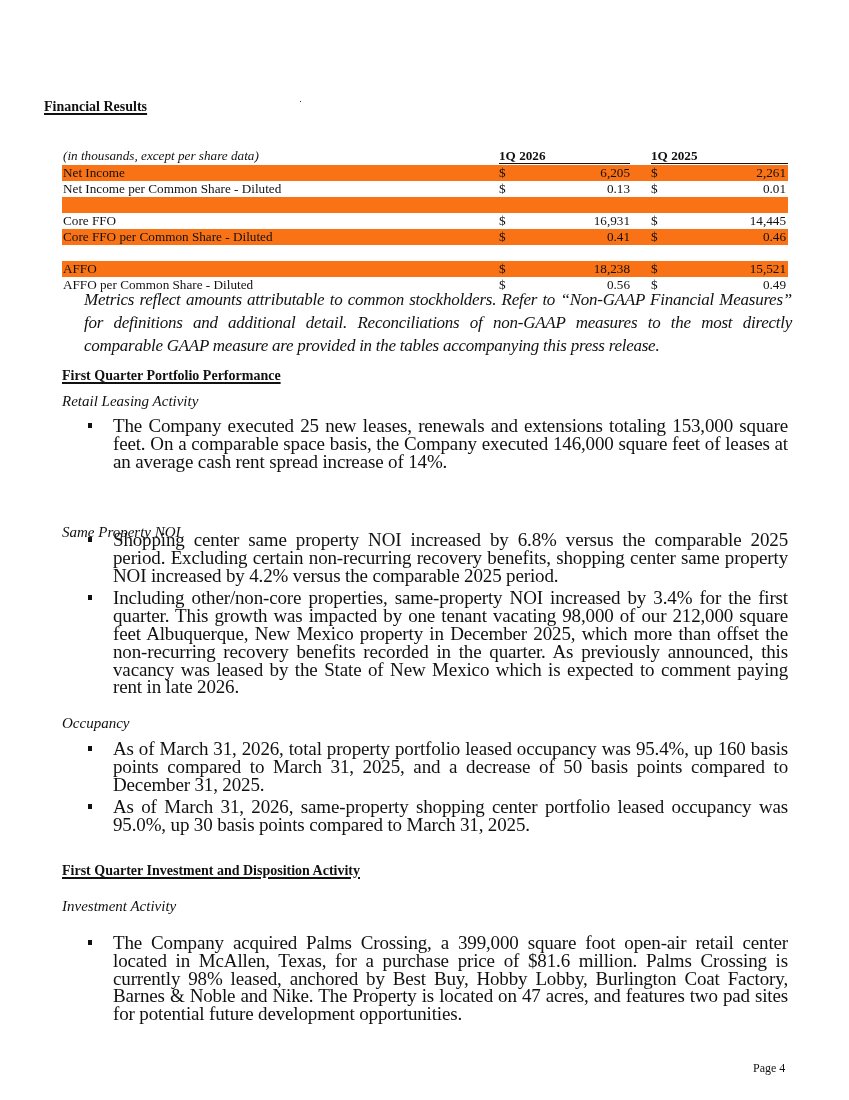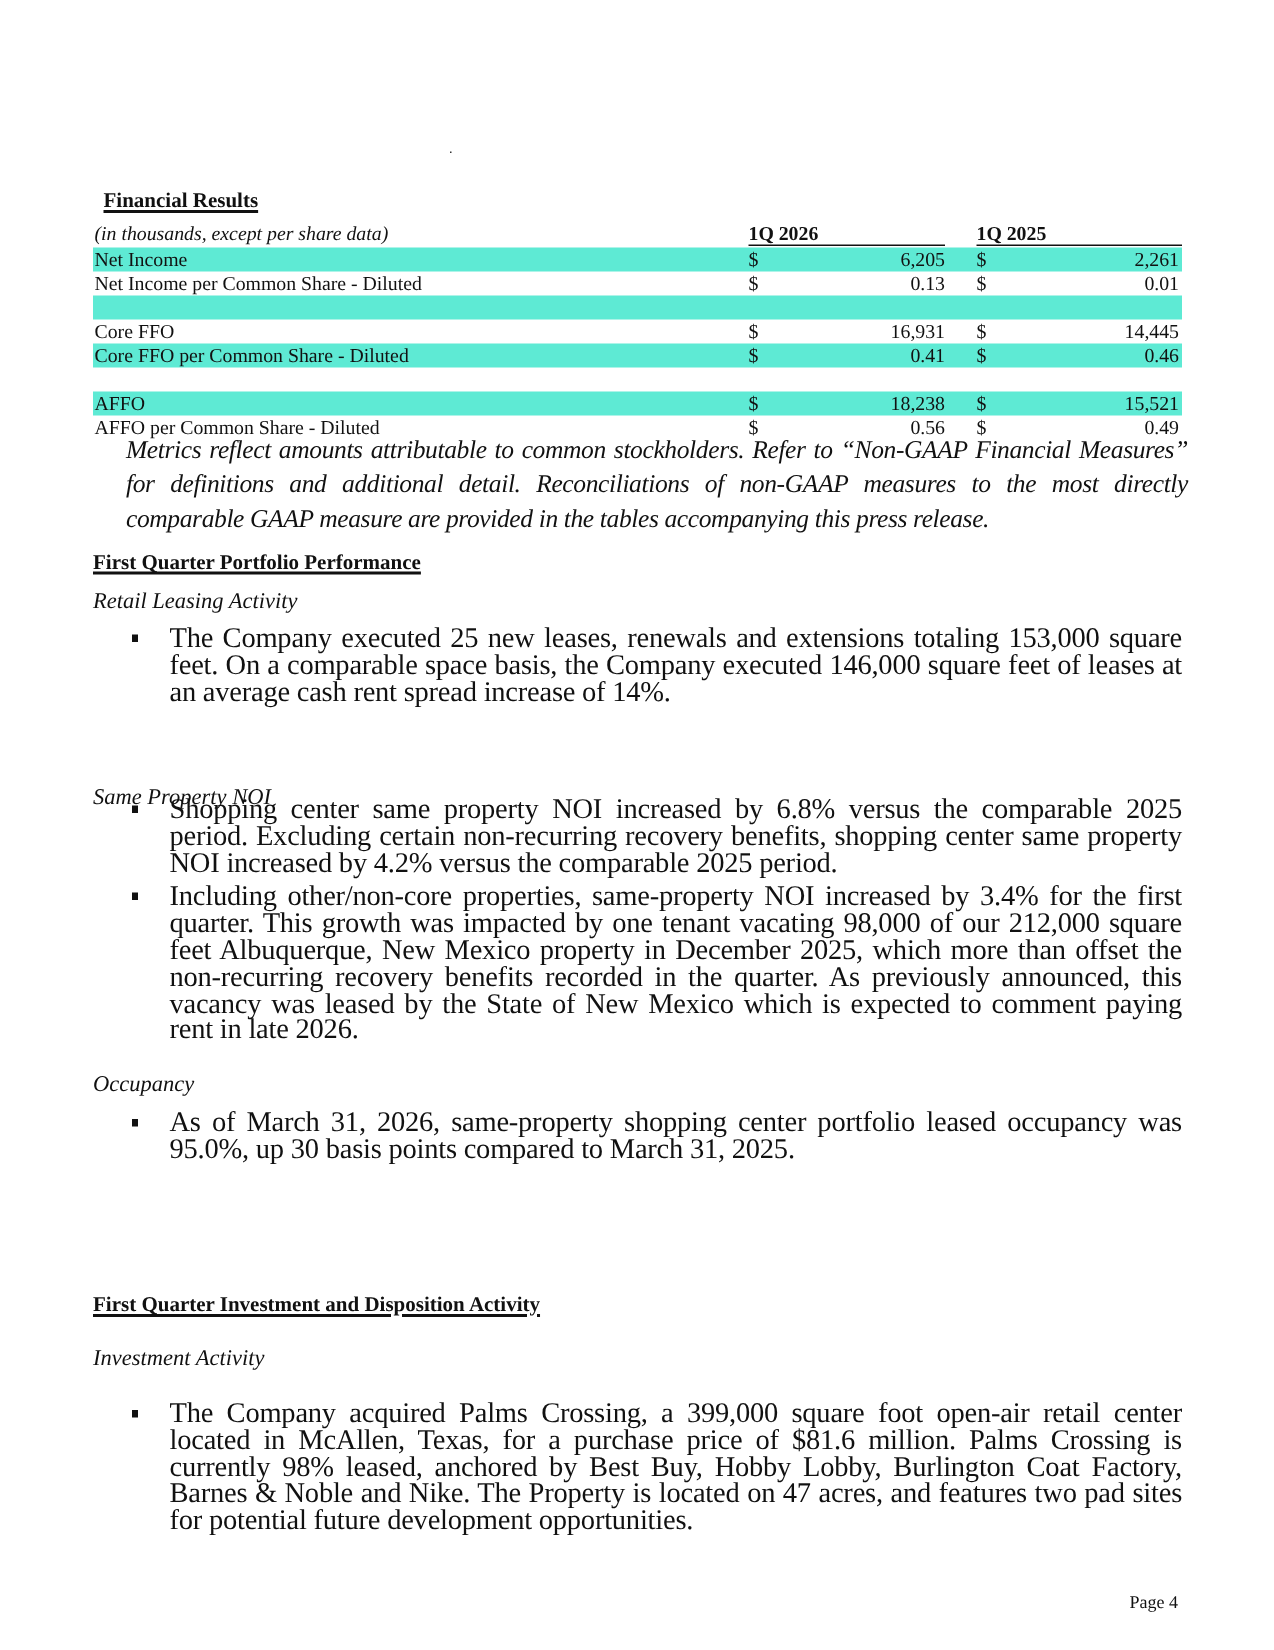--- a/index.html
+++ b/index.html
@@ -10,21 +10,21 @@
   .abs { position: absolute; }
   .heading {
     font-weight: bold; font-size: 14px; text-decoration: underline;
     text-decoration-thickness: 1.5px; text-underline-offset: 2px;
   }
   .subhead { font-style: italic; font-size: 15px; }
   .dot { width: 1px; height: 1px; background: #333; }
   
   .fin-table { left: 62px; top: 148px; width: 726px; font-size: 13.2px; }
   .trow { position: relative; height: 16px; line-height: 16px; }
-  .trow.shade { background: #5eead4; padding-left: 32px; }
+  .trow.shade { background: #f97316; padding-left: 32px; }
   .trow .lbl { position: absolute; left: 1px; top: 0; white-space: nowrap; }
   .trow .cur1 { position: absolute; left: 437px; }
   .trow .val1 { position: absolute; right: 158px; text-align: center; }
   .trow .cur2 { position: absolute; left: 589px; }
   .trow .val2 { position: absolute; right: 2px; text-align: right; }
   .thead { height: 17px; line-height: 16px; position: relative; }
   .thead .lbl { font-style: italic; position: absolute; left: 1px; }
   .thead .col1, .thead .col2 {
     position: absolute; font-weight: bold; 
     border-bottom: 1.3px solid #111; height: 15px; top: 0;
@@ -38,21 +38,21 @@
   .bullets { left: 88px; width: 700px; font-size: 19px; line-height: 17.8px; }
   .bullet { position: relative; padding-left: 25px; text-align: justify; margin-bottom: 5px; letter-spacing: -0.15px; }
   .bullet .mark { position: absolute; left: 0; top: 6px; width: 4px; height: 5px; background: #111; }
   .page-num { left: 753px; top: 1050px; font-size: 12px; margin-top: 11px; }
 </style>
 </head>
 <body>
 
 <div class="abs dot" style="left:300px; top:101px;"></div>
 
-<div class="abs heading" style="left:69px; top:99px;margin-top:28px;">Financial Results</div>
+<div class="abs heading" style="left:44px; top:99px;">Financial Results</div>
 
 <div class="abs fin-table">
   <div class="thead">
     <span class="lbl">(in thousands, except per share data)</span>
     <span class="col1">1Q 2026</span>
     <span class="col2">1Q 2025</span>
   </div>
   <div id="tbody">
       <div class="trow shade">
         <span class="lbl">Net Income</span>
@@ -123,20 +123,21 @@
   </div>
 
 <div class="abs subhead" style="left:62px; top:524px;">Same Property NOI</div>
 <div class="abs bullets" style="top:531px;">
     <div class="bullet"><span class="mark"></span><span>Shopping center same property NOI increased by 6.8% versus the comparable 2025 period. Excluding certain non-recurring recovery benefits, shopping center same property NOI increased by 4.2% versus the comparable 2025 period.</span></div>
     <div class="bullet"><span class="mark"></span><span>Including other/non-core properties, same-property NOI increased by 3.4% for the first quarter. This growth was impacted by one tenant vacating 98,000 of our 212,000 square feet Albuquerque, New Mexico property in December 2025, which more than offset the non-recurring recovery benefits recorded in the quarter. As previously announced, this vacancy was leased by the State of New Mexico which is expected to comment paying rent in late 2026.</span></div>
   </div>
 
 <div class="abs subhead" style="left:62px; top:715px;">Occupancy</div>
 <div class="abs bullets" style="top:740px;">
+    <div class="bullet"><span class="mark"></span><span>As of March 31, 2026, total property portfolio leased occupancy was 95.4%, up 160 basis points compared to March 31, 2025, and a decrease of 50 basis points compared to December 31, 2025.</span></div>
     <div class="bullet"><span class="mark"></span><span>As of March 31, 2026, same-property shopping center portfolio leased occupancy was 95.0%, up 30 basis points compared to March 31, 2025.</span></div>
   </div>
 
 <div class="abs heading" style="left:62px; top:863px;">First Quarter Investment and Disposition Activity</div>
 
 <div class="abs subhead" style="left:62px; top:898px;">Investment Activity</div>
 <div class="abs bullets" style="top:934px;">
     <div class="bullet"><span class="mark"></span><span>The Company acquired Palms Crossing, a 399,000 square foot open-air retail center located in McAllen, Texas, for a purchase price of $81.6 million. Palms Crossing is currently 98% leased, anchored by Best Buy, Hobby Lobby, Burlington Coat Factory, Barnes &amp; Noble and Nike. The Property is located on 47 acres, and features two pad sites for potential future development opportunities.</span></div>
   </div>
 

